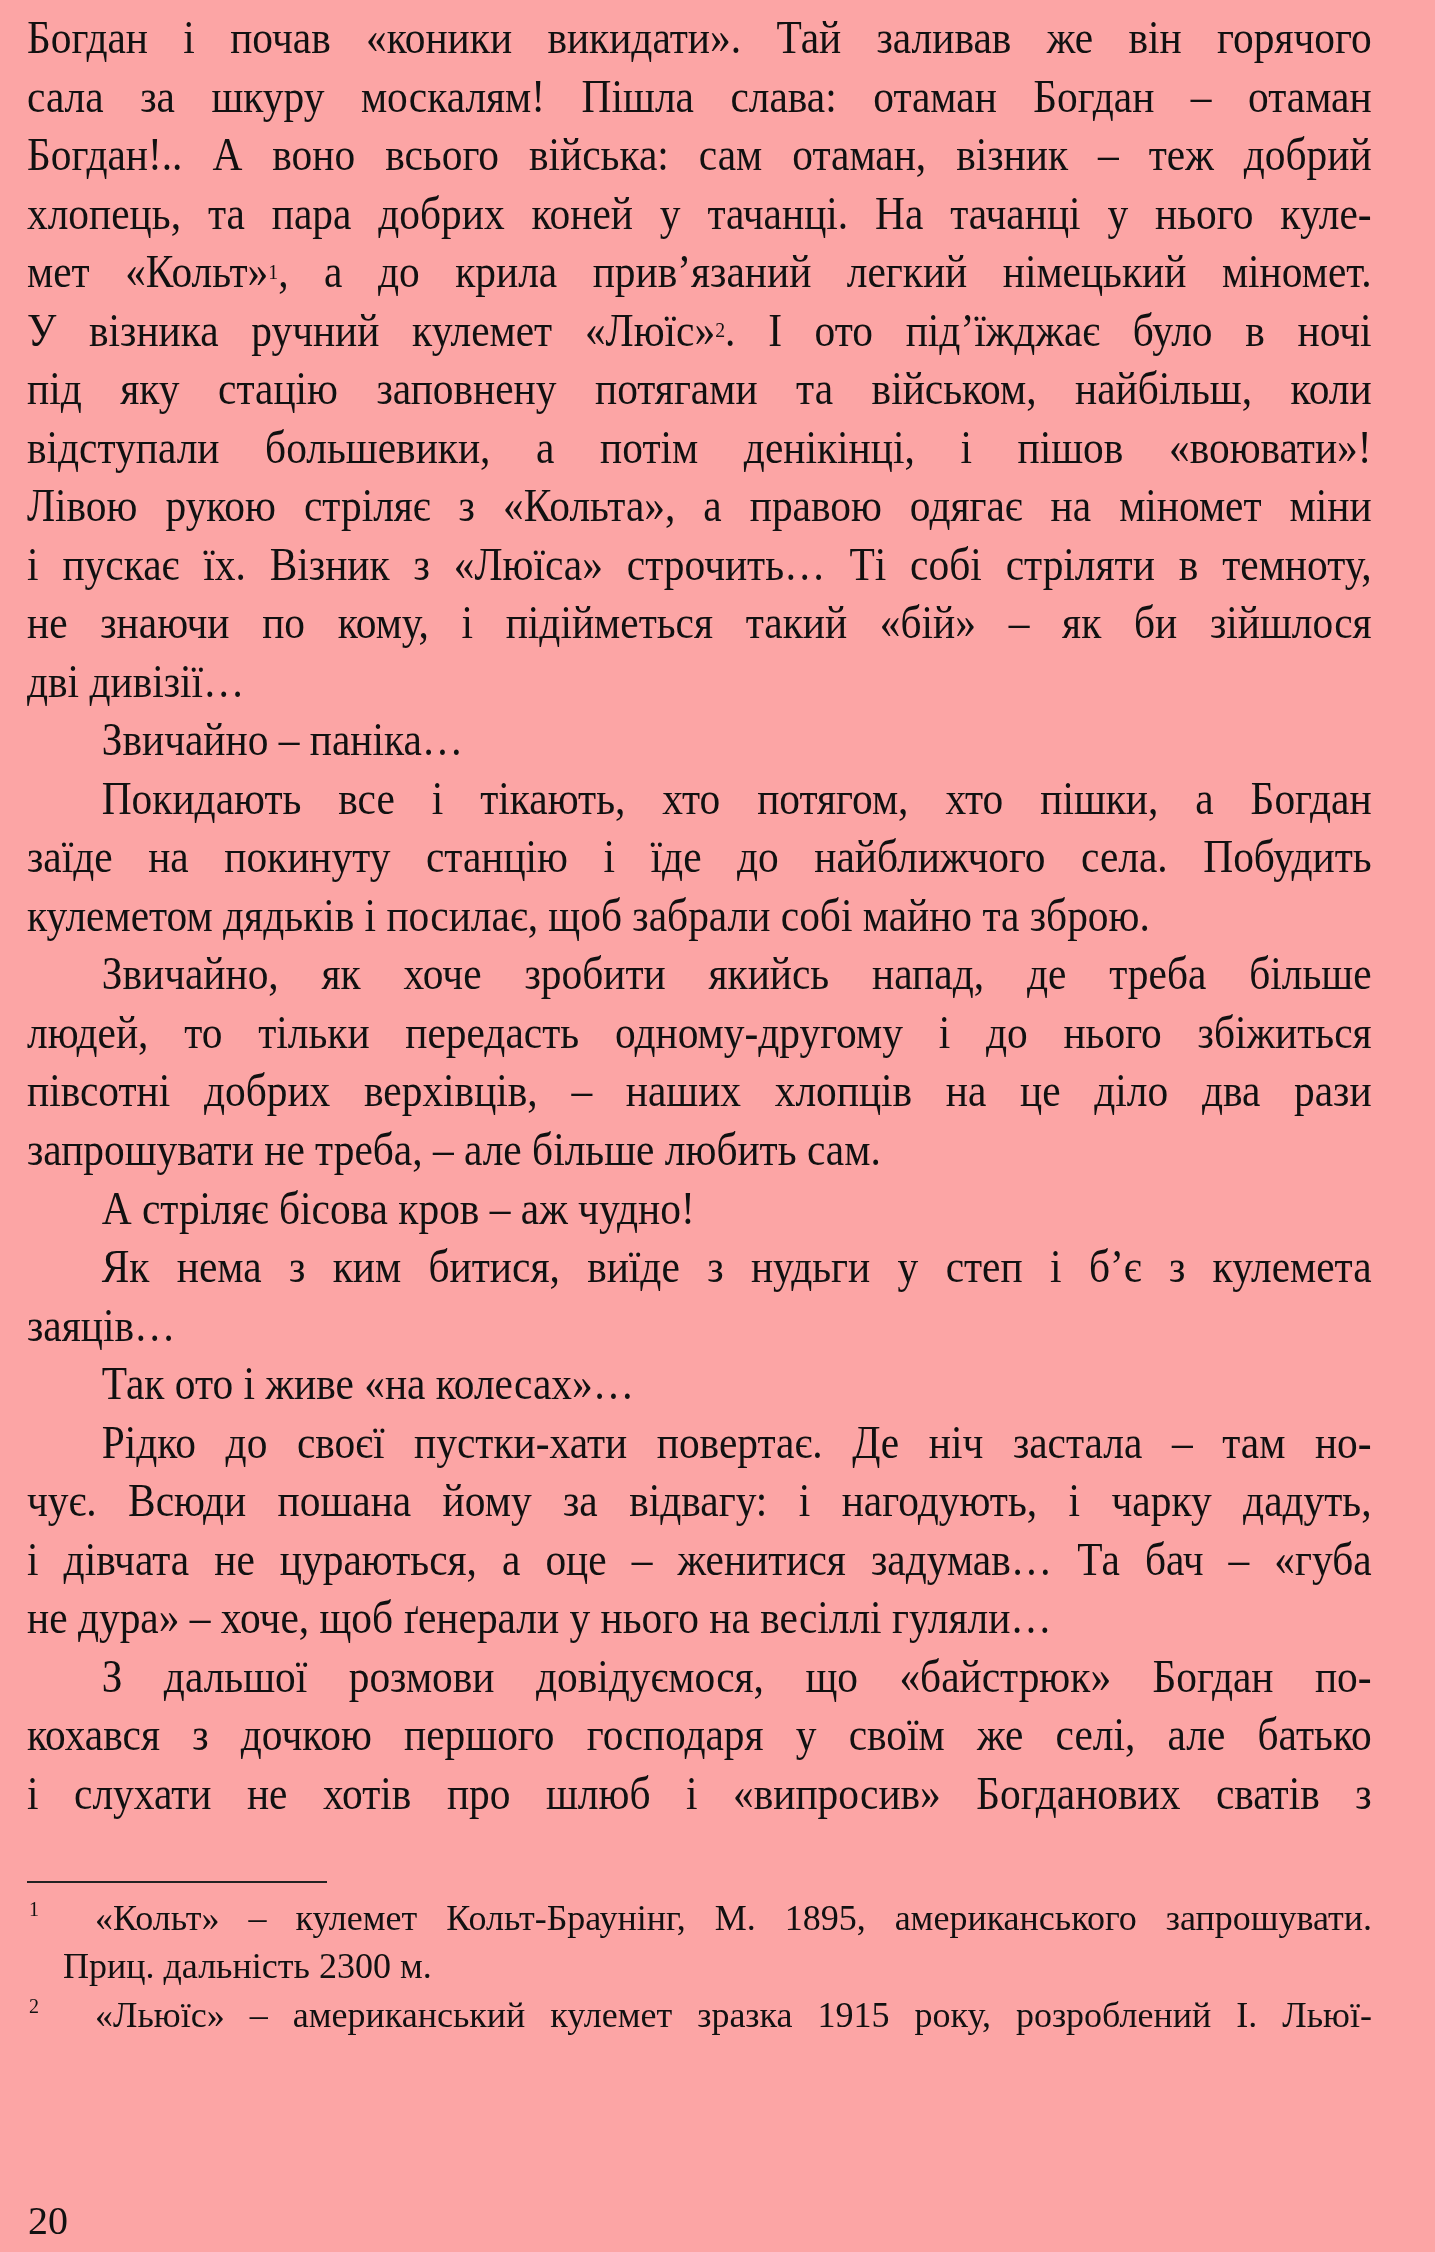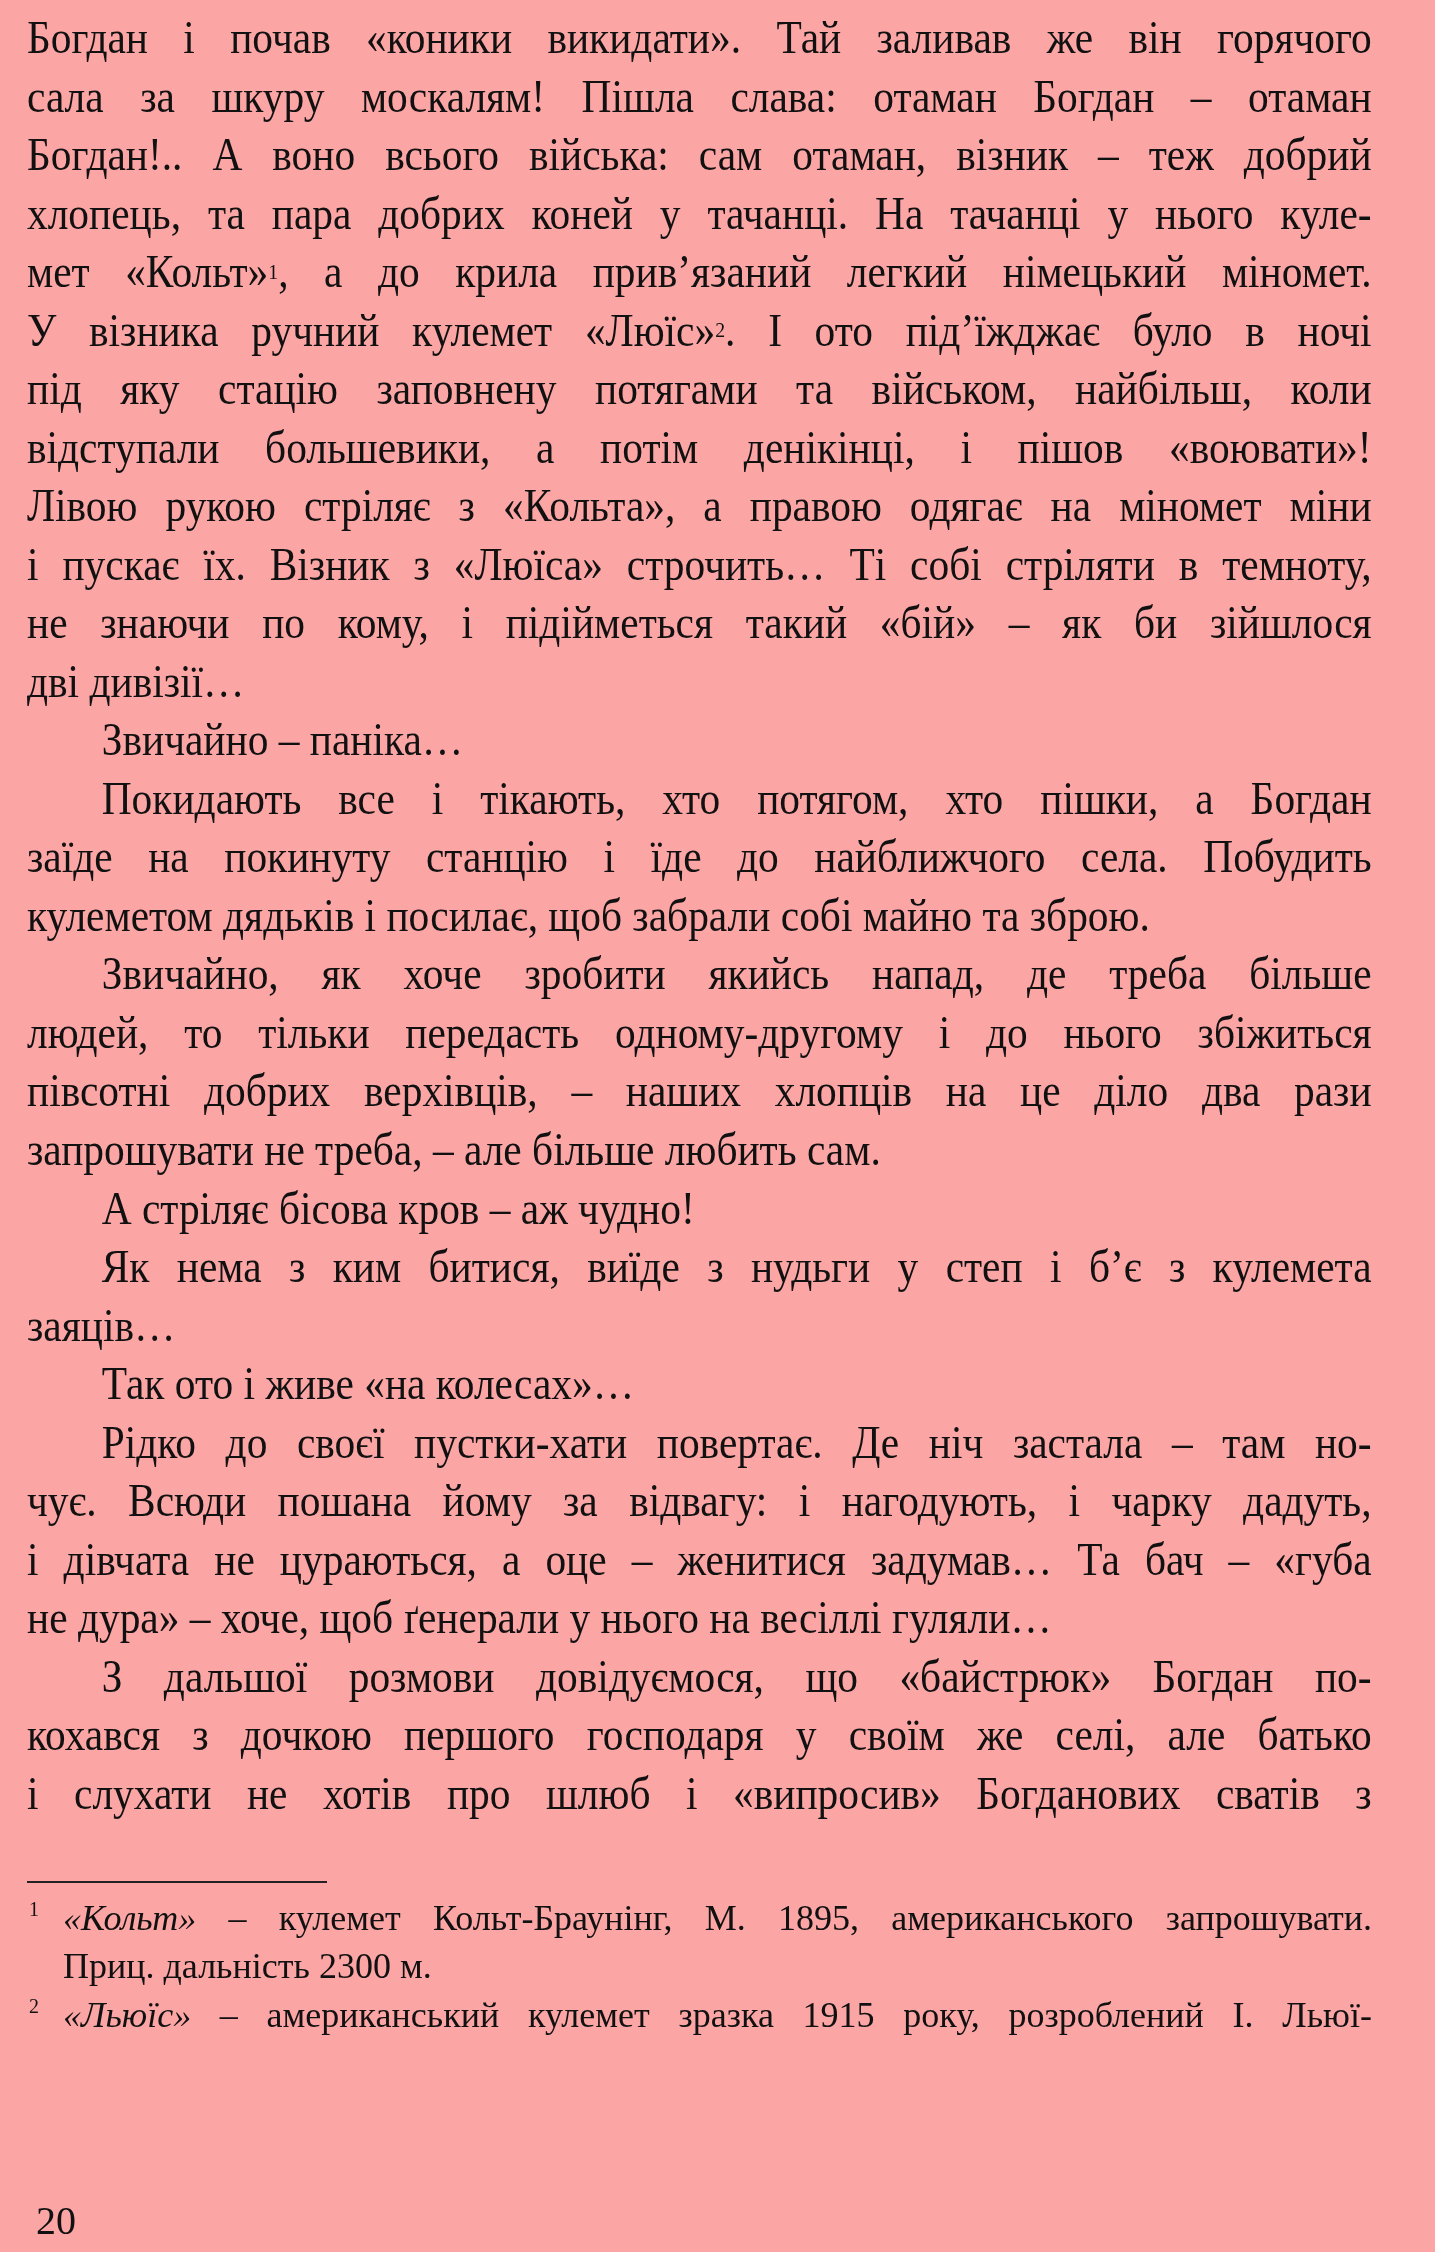--- a/index.html
+++ b/index.html
@@ -83,26 +83,26 @@
   }
   .fn-marker {
     position: absolute;
     left: -34px;
     top: 5px;
     font-size: 20px;
     line-height: 20px;
     text-indent: 0;
   }
   .fn-term {
-    font-style: italic;
+    margin-left: 32px;
   }
   
   .page-number {
     position: absolute;
-    left: 36px;
+    left: 28px;
     top: 2196.5px;
     font-size: 40px;
     line-height: 48px;
   }
 </style>
 </head>
 <body>
 
 <div class="page">
 

